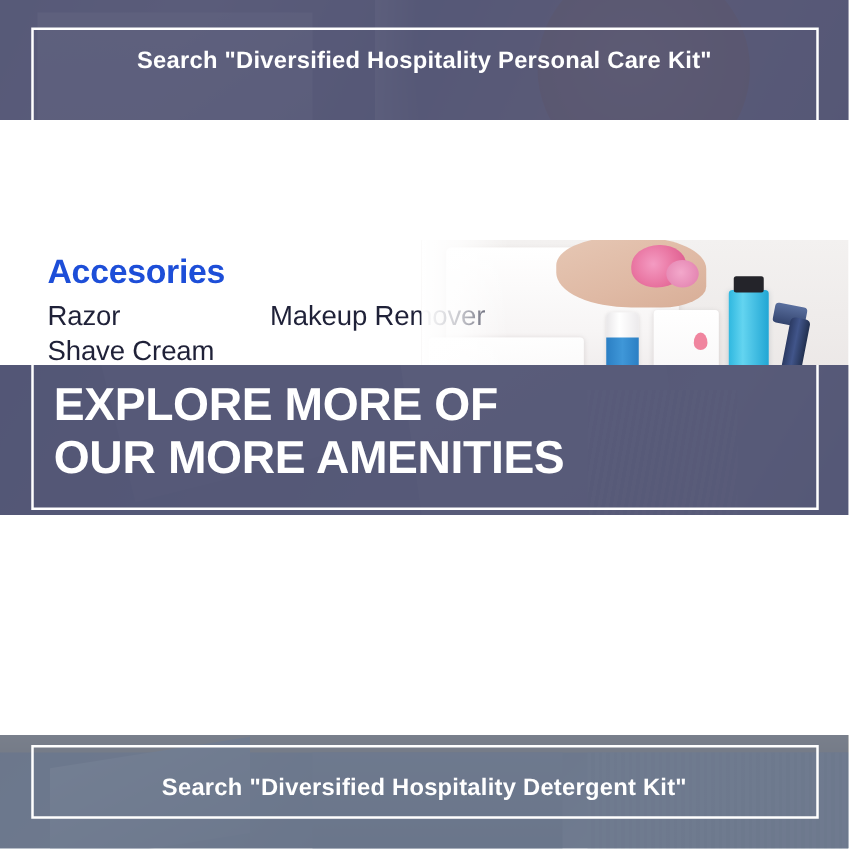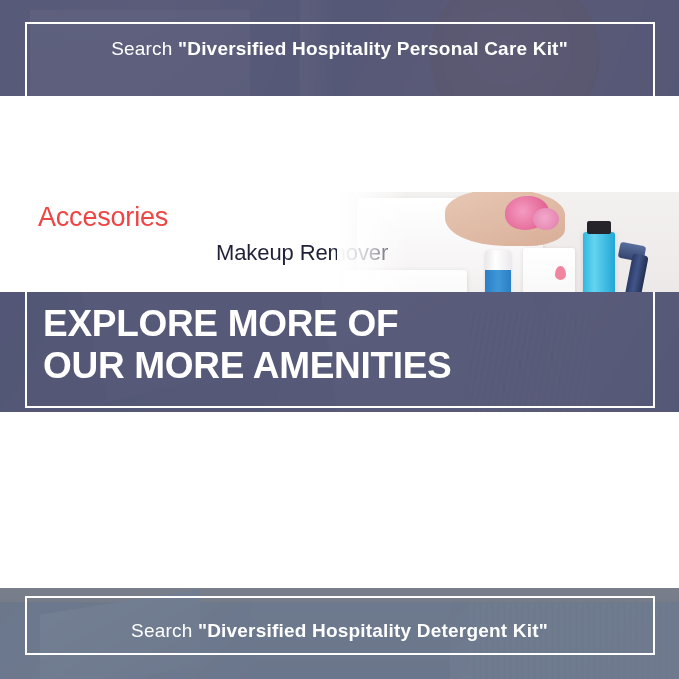--- a/index.html
+++ b/index.html
@@ -48,21 +48,21 @@
   
   #banner-top { top: 0; height: 96px; }
   #banner-top .banner-overlay { background: #4d5070; opacity: 0.88; }
   #banner-top .banner-frame { left: 25px; top: 22px; right: 24px; bottom: -40px; }
   #banner-top .banner-text {
     left: 0; right: 0; top: 38px;
     text-align: center;
     font-size: 19px;
     letter-spacing: 0.2px;
   }
-  .search-lead { font-weight: 400; }
+  .search-lead { font-weight: 700; }
   .search-term { font-weight: 700; }
 
   
   #banner-mid { top: 292px; height: 120px; }
   #banner-mid .banner-overlay { background: #4d5070; opacity: 0.9; }
   #banner-mid .banner-frame { left: 25px; top: -8px; right: 24px; bottom: 4px; }
   #banner-mid .headline {
     position: absolute;
     left: 43px;
     top: 11px;
@@ -90,22 +90,22 @@
     left: 0;
     width: 679px;
     background: #ffffff;
     overflow: hidden;
   }
   #section-accessories { top: 96px; height: 196px; }
   #section-detergents { top: 412px; height: 176px; }
 
   .section-heading {
     position: absolute;
-    color: #ef4444;
-    font-weight: 400;
+    color: #1d4ed8;
+    font-weight: 700;
     letter-spacing: -0.2px;
   }
   .item-list {
     position: absolute;
     margin: 0;
     padding: 0;
     list-style: none;
     color: #1f2138;
   }
   .item-list li {
@@ -255,20 +255,25 @@
       </div>
 
       <div id="razor-head"></div>
       <div id="razor-handle"></div>
 
       <div class="soft-fade-left"></div>
     </div>
 
     <div class="section-heading" id="acc-heading">Accesories</div>
 
+    <ul class="item-list" id="acc-col-1">
+      <li>Razor</li>
+      <li>Shave Cream</li>
+
+    </ul>
 
     <ul class="item-list" id="acc-col-2">
       <li>Makeup Remover</li>
 
     </ul>
   </div>
 
   <div class="banner" id="banner-mid">
     <div class="banner-photo" style="background: linear-gradient(120deg,#8e91a8 0%, #9fa2b6 30%, #adafc0 55%, #c2bfc6 80%, #9b9eb2 100%);">
       <div style="position:absolute;left:330px;top:-20px;width:210px;height:160px;background:linear-gradient(150deg,#d8d6dc 0%, #b4b2bf 100%);opacity:0.75;transform:rotate(-8deg);"></div>

